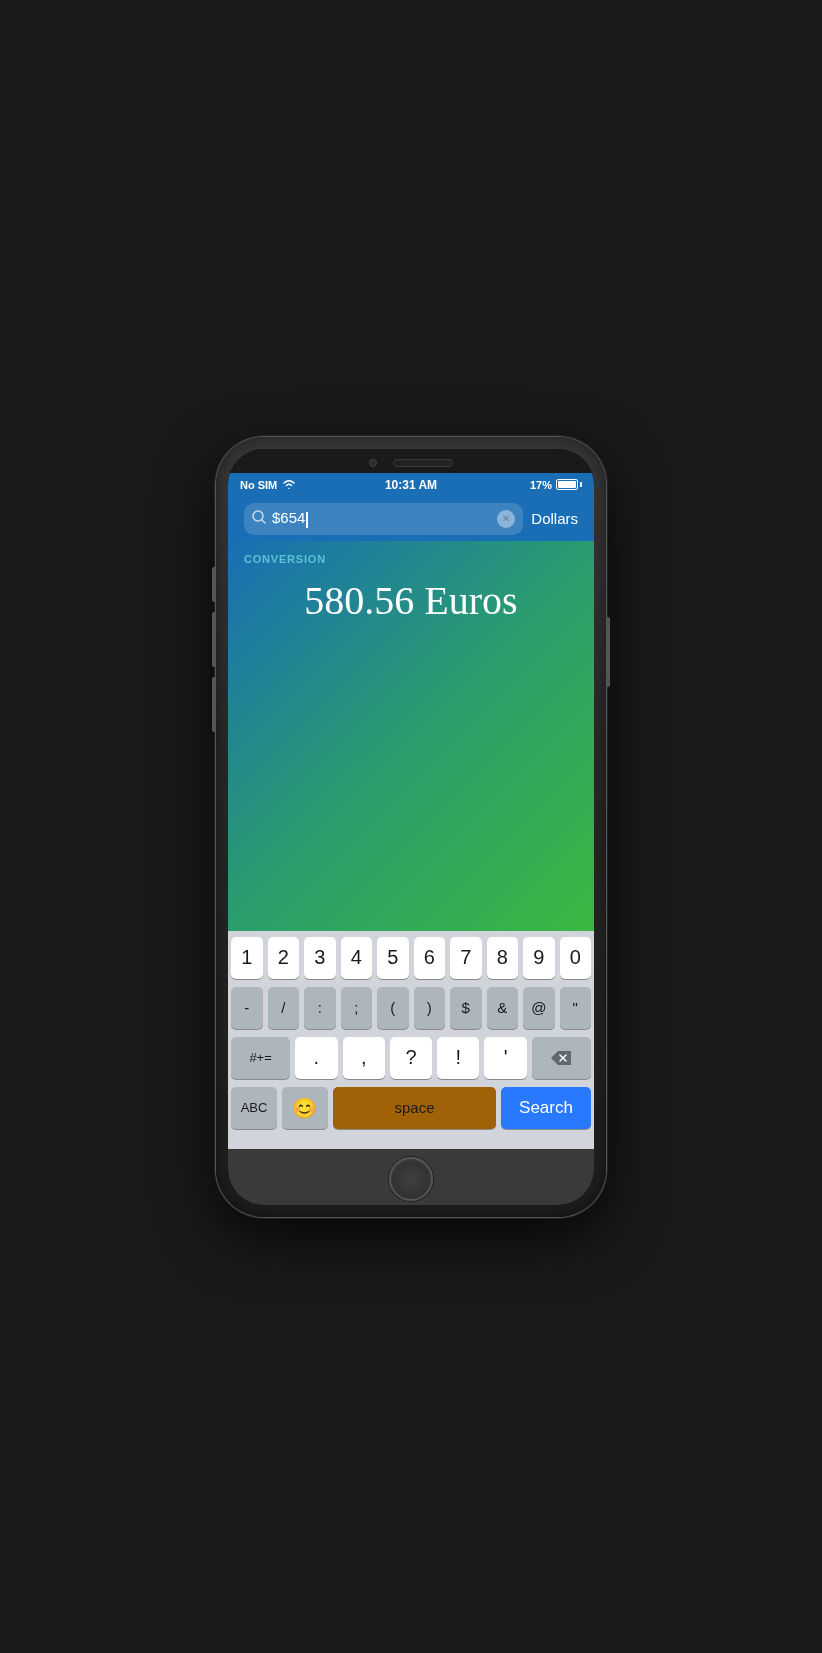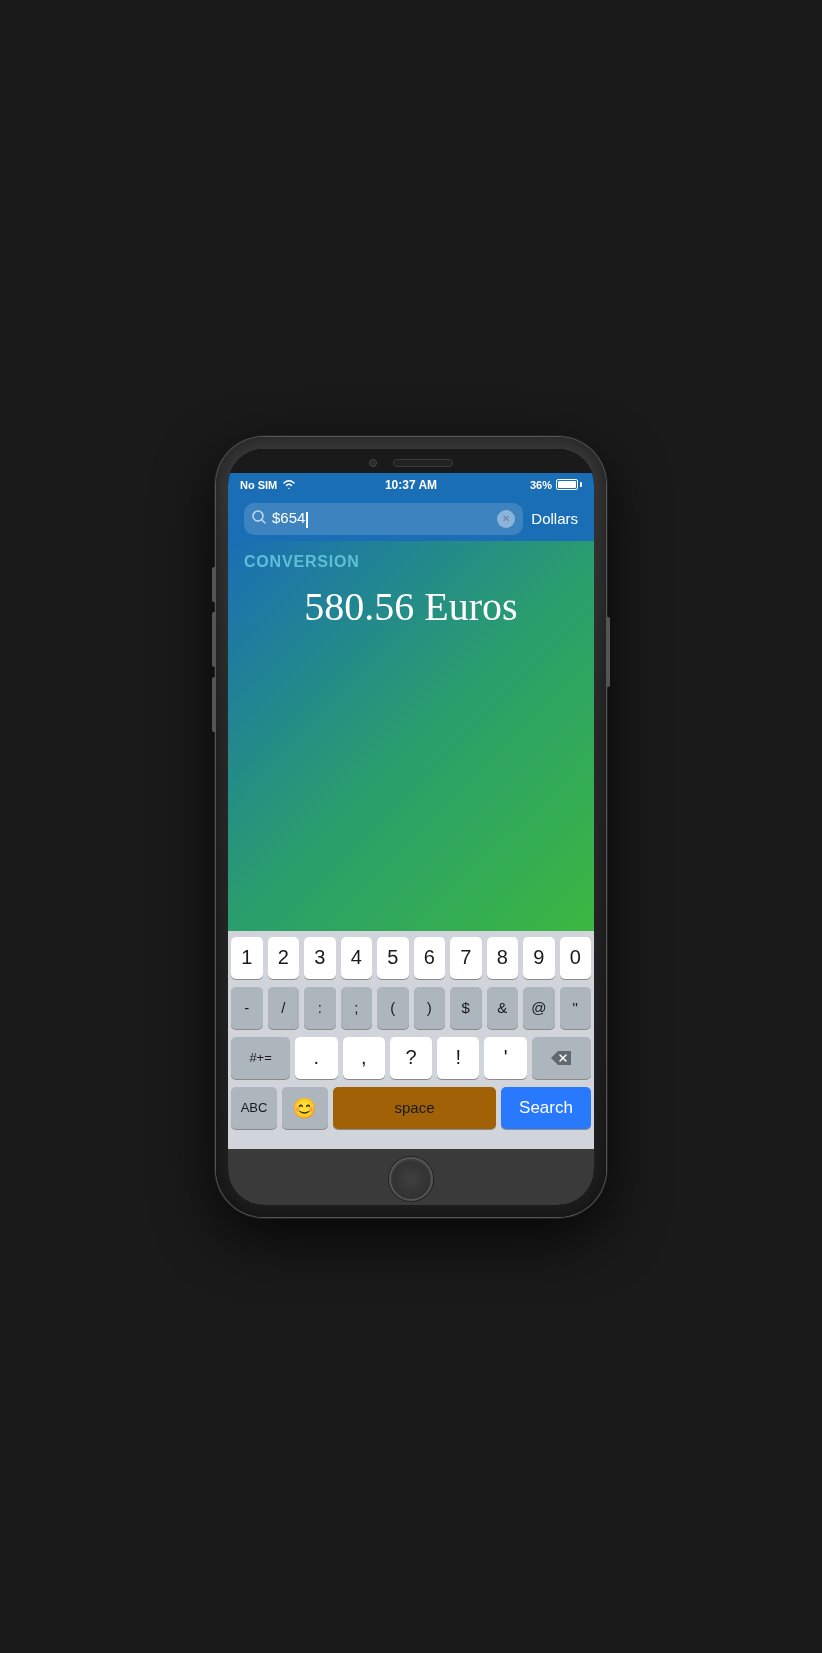--- a/index.html
+++ b/index.html
@@ -215,21 +215,21 @@
     
     .conversion-area {
       background: linear-gradient(135deg, #1a6eb5 0%, #2a9d6e 50%, #3ab840 100%);
       flex: 1;
       padding: 12px 16px;
       display: flex;
       flex-direction: column;
     }
 
     .conversion-label {
-      font-size: 16px;
+      font-size: 11px;
       font-weight: 600;
       color: rgba(100,200,220,0.9);
       letter-spacing: 0.8px;
       margin-bottom: 12px;
     }
 
     .conversion-from {
       font-size: 18px;
       color: rgba(100,200,220,0.95);
       text-align: center;
@@ -381,23 +381,23 @@
       <div class="status-left">
         <span>No SIM</span>
         <span>
           <svg width="14" height="10" viewBox="0 0 14 10">
             <path d="M7 8.5 L8 10 L6 10 Z" fill="white"></path>
             <path d="M4.5 6.5 Q7 4 9.5 6.5" stroke="white" stroke-width="1.5" fill="none" stroke-linecap="round"></path>
             <path d="M2 4 Q7 -0.5 12 4" stroke="white" stroke-width="1.5" fill="none" stroke-linecap="round"></path>
           </svg>
         </span>
       </div>
-      <div class="status-center">10:37 AM</div>
+      <div class="status-center">10:31 AM</div>
       <div class="status-right">
-        <span>36%</span>
+        <span>17%</span>
         <div class="battery-container">
           <div class="battery-body">
             <div class="battery-fill"></div>
           </div>
           <div class="battery-tip"></div>
         </div>
       </div>
     </div>
 
     <div class="search-bar-container">

